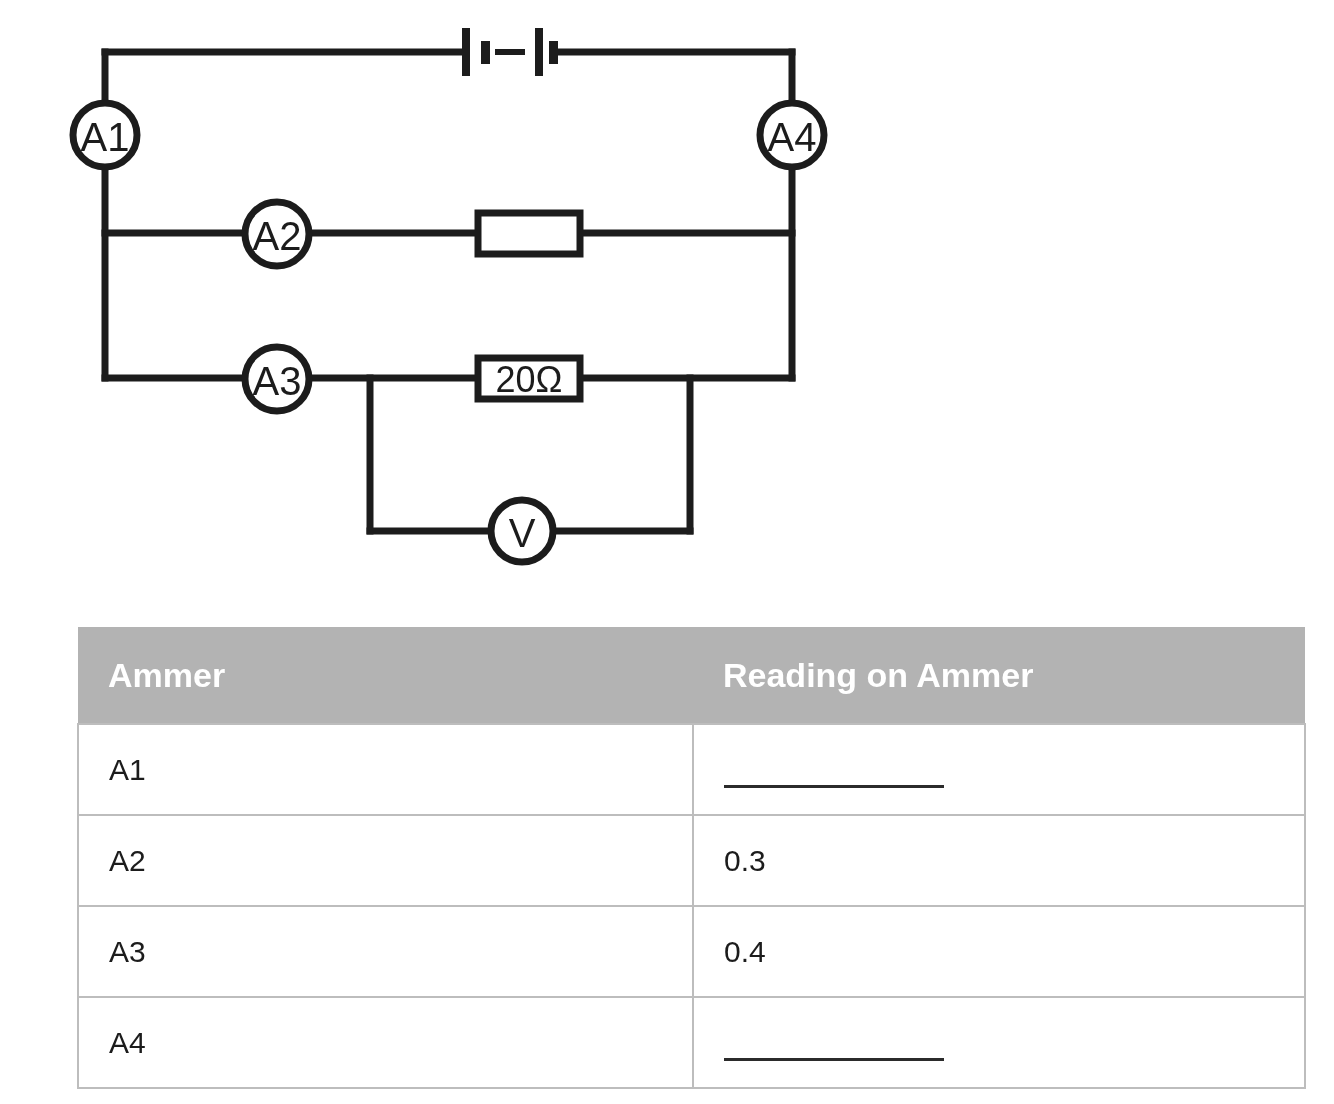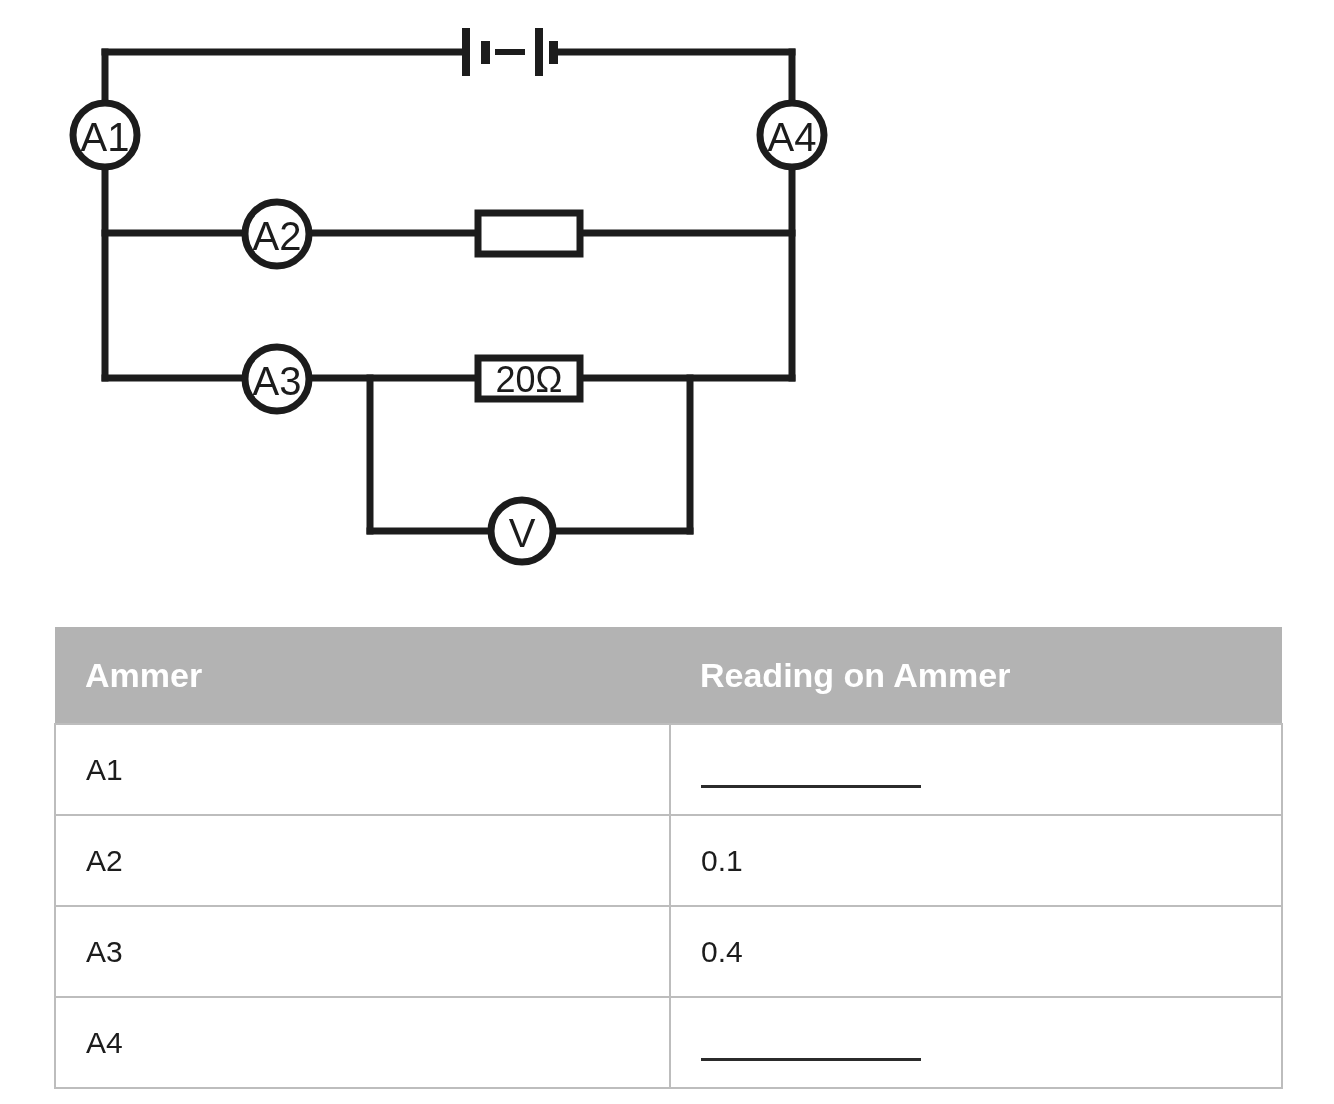--- a/index.html
+++ b/index.html
@@ -64,21 +64,21 @@
   }
   .cell-plate-long {
     fill: #1c1c1c;
   }
   .cell-plate-short {
     fill: #1c1c1c;
   }
   
   #readings-table-wrap {
     position: absolute;
-    left: 54px;
+    left: 77px;
     top: 627px;
     width: 1227px;
   }
   table.readings {
     border-collapse: collapse;
     width: 1227px;
     table-layout: fixed;
   }
   table.readings th {
     background: #b3b3b3;
@@ -222,21 +222,21 @@
       <tbody>
         <tr>
           <td>A1</td>
           <td>
             <span class="blank-rule"></span>
           </td>
         </tr>
         <tr>
           <td>A2</td>
           <td>
-            <span class="reading-value">0.1</span>
+            <span class="reading-value">0.3</span>
           </td>
         </tr>
         <tr>
           <td>A3</td>
           <td>
             <span class="reading-value">0.4</span>
           </td>
         </tr>
         <tr>
           <td>A4</td>

